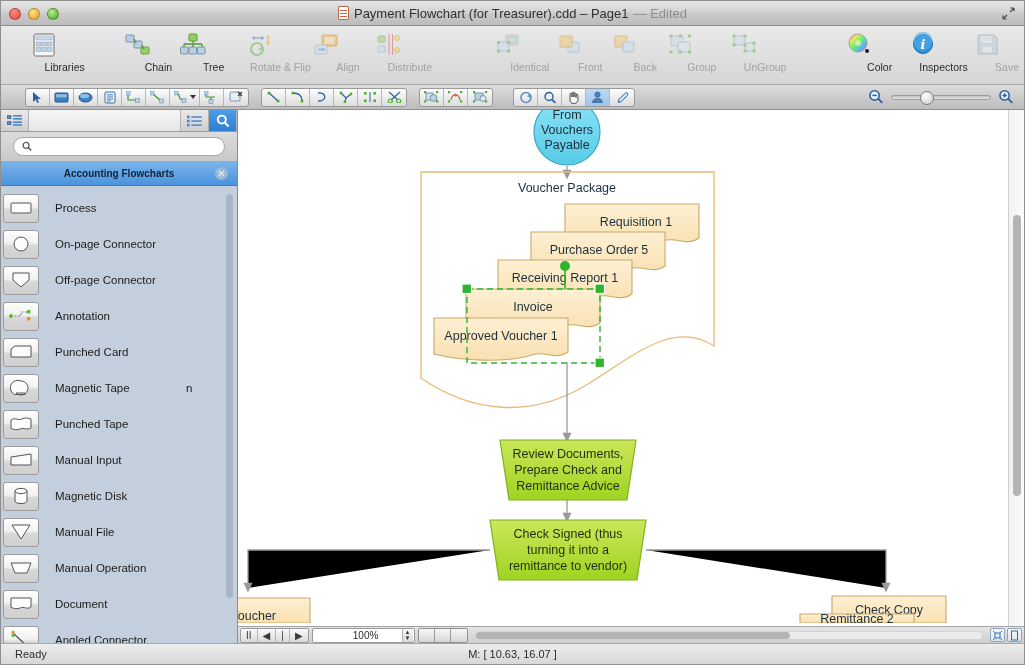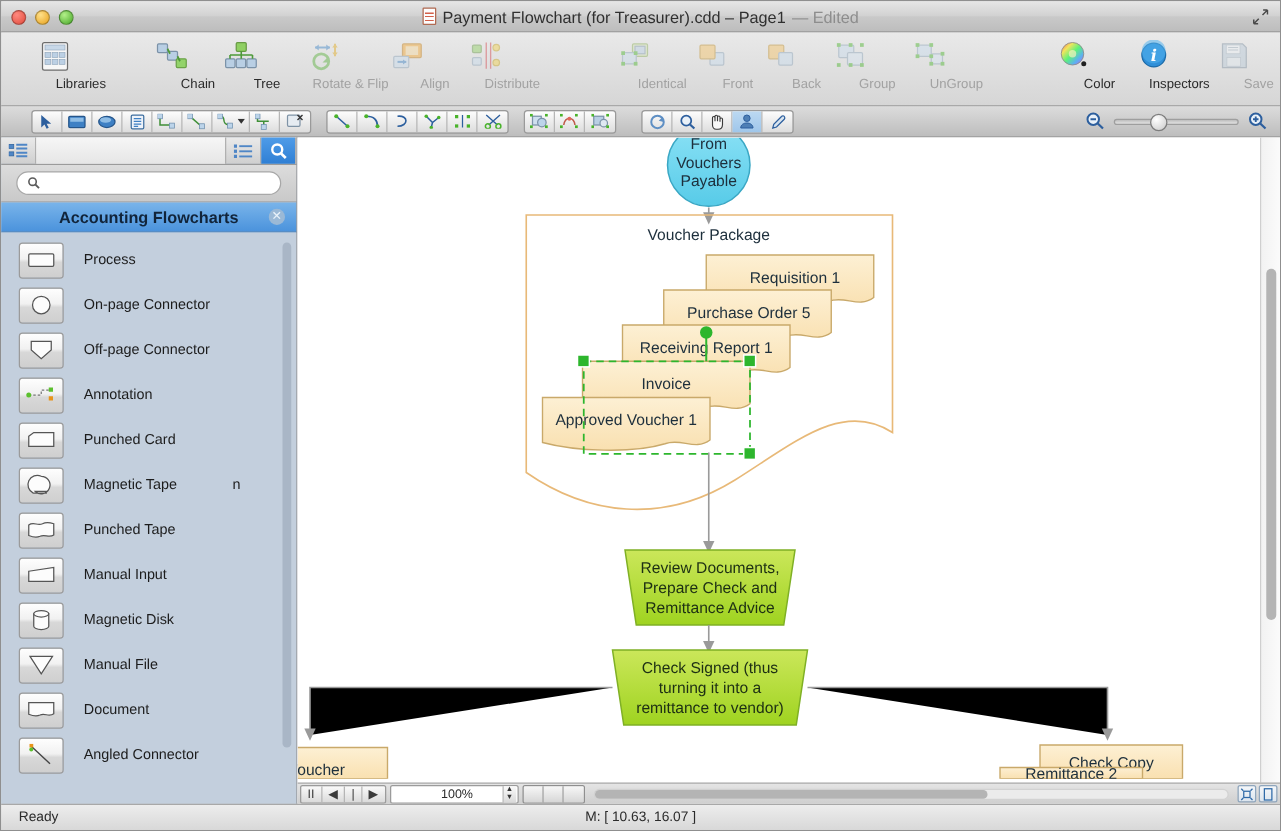--- a/index.html
+++ b/index.html
@@ -84,27 +84,27 @@
     padding:0 12px; background:linear-gradient(180deg,#dcdcdc,#c9c9c9);
     border-bottom:1px solid #a5a5a5; }
   .searchbox { flex:1; height:19px; border-radius:10px; background:#fff;
     border:1px solid #a8a8a8; display:flex; align-items:center; padding:0 8px; gap:5px; }
   .searchbox input { border:none; outline:none; font-size:11px; width:100%;
     background:transparent; color:#333; font-family:inherit; }
   .cat-head { height:24px; flex:0 0 24px;
     background:linear-gradient(180deg,#79b4ea,#4b93dc);
     border-bottom:1px solid #3d7cbd; display:flex; align-items:center;
     justify-content:center; position:relative; }
-  .cat-head span { font-size:13px; color:#11243a; font-weight:600; }
+  .cat-head span { font-size:10px; color:#11243a; font-weight:600; }
   .cat-close { position:absolute; right:9px; width:13px; height:13px; border-radius:50%;
     background:#9bb9d6; display:flex; align-items:center; justify-content:center;
     color:#e9f2fa; font-size:10px; line-height:1; }
   .shapelist { flex:1 1 auto; overflow:hidden; position:relative;
     background:#c3cfdd; padding-top:4px; }
-  .shape-row { height:36px; display:flex; align-items:center; padding-left:14px; gap:16px; }
+  .shape-row { height:36px; display:flex; align-items:center; padding-left:2px; gap:16px; }
   .shape-ico { width:36px; height:29px; border-radius:3px;
     background:linear-gradient(180deg,#fefefe 0%,#f1f1f1 45%,#d8d8d8 55%,#cfcfcf 100%);
     border:1px solid #9b9b9b; display:flex; align-items:center; justify-content:center;
     flex:0 0 36px; }
   .shape-lb { font-size:11.5px; color:#1c1c1c; }
   .stray { position:absolute; left:185px; font-size:11.5px; color:#1c1c1c; }
   .sb-scroll { position:absolute; right:4px; top:8px; width:7px; height:404px;
     border-radius:4px; background:#a9b6c6; }
 
   
@@ -743,20 +743,28 @@
 
         <div class="shape-row">
           <span class="shape-ico">
             <svg width="24" height="18" viewBox="0 0 24 18">
                 <path d="M3 2 H21 L12 16 Z" fill="#fcfcfc" stroke="#555"></path>
               </svg>
           </span>
           <span class="shape-lb">Manual File</span>
         </div>
 
+        <div class="shape-row">
+          <span class="shape-ico">
+            <svg width="24" height="16" viewBox="0 0 24 16">
+                <path d="M2 3 H22 L18 13 H6 Z" fill="#fcfcfc" stroke="#555"></path>
+              </svg>
+          </span>
+          <span class="shape-lb">Manual Operation</span>
+        </div>
 
         <div class="shape-row">
           <span class="shape-ico">
             <svg width="24" height="16" viewBox="0 0 24 16">
                 <path d="M2 2 H22 V11 c-4 3 -7 -1 -11 1 c-3 1.4 -6 .6 -9 -.6 Z" fill="#fcfcfc" stroke="#555"></path>
               </svg>
           </span>
           <span class="shape-lb">Document</span>
         </div>
 

